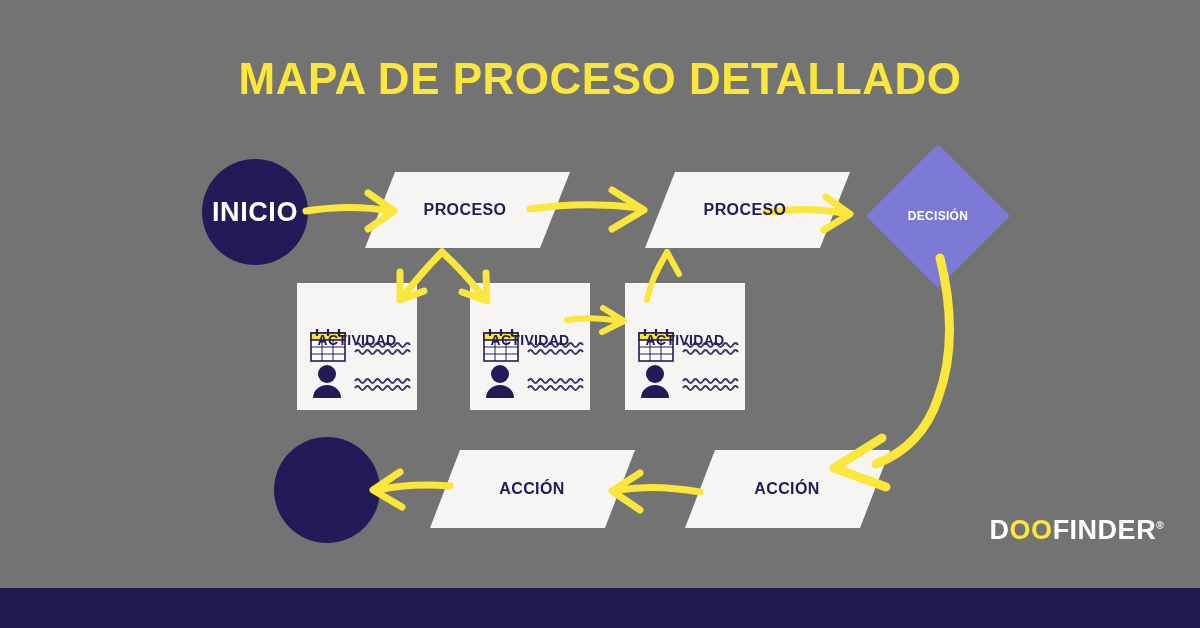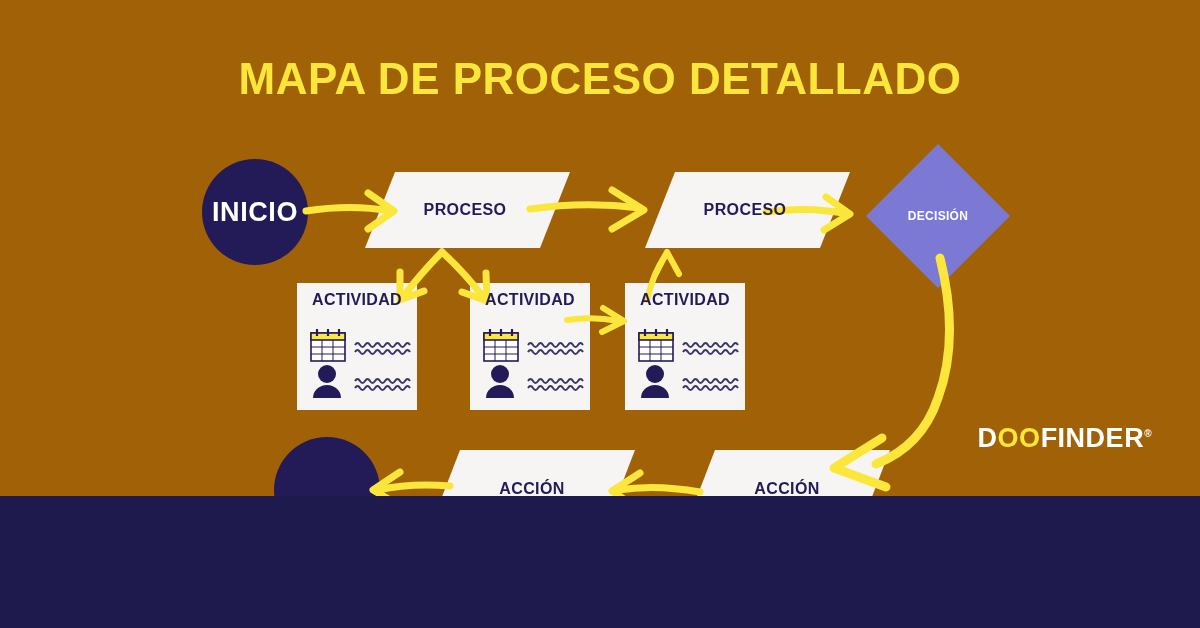--- a/index.html
+++ b/index.html
@@ -6,22 +6,22 @@
     margin: 0;
     padding: 0;
     background: #1e1a4d;
   }
   body {
     font-family: "Liberation Sans", sans-serif;
   }
   #canvas {
     position: relative;
     width: 1200px;
-    height: 496px;
-    background: #a16207;
+    height: 588px;
+    background: #737373;
     overflow: hidden;
   }
   #svg-layer {
     position: absolute;
     left: 0;
     top: 0;
     width: 1200px;
     height: 628px;
   }
   .title {
@@ -55,28 +55,29 @@
     font-size: 16px;
     letter-spacing: 0.4px;
   }
   .decision-label {
     color: #FFFFFF;
     font-size: 12px;
     letter-spacing: 0.3px;
   }
   .act-title {
     color: #231B57;
-    font-size: 16px;
+    font-size: 14px;
     font-weight: bold;
     letter-spacing: 0.3px;
     text-align: center;
+    margin-top: 40px;
   }
   .logo {
     position: absolute;
-    right: 48px;
+    right: 36px;
     bottom: 42px;
     font-size: 27px;
     font-weight: bold;
     letter-spacing: 0.5px;
     color: #FFFFFF;
     font-family: "Liberation Sans", sans-serif;
     white-space: nowrap;
   }
   .logo .oo { color: #FBE73C; }
   .logo .reg {

